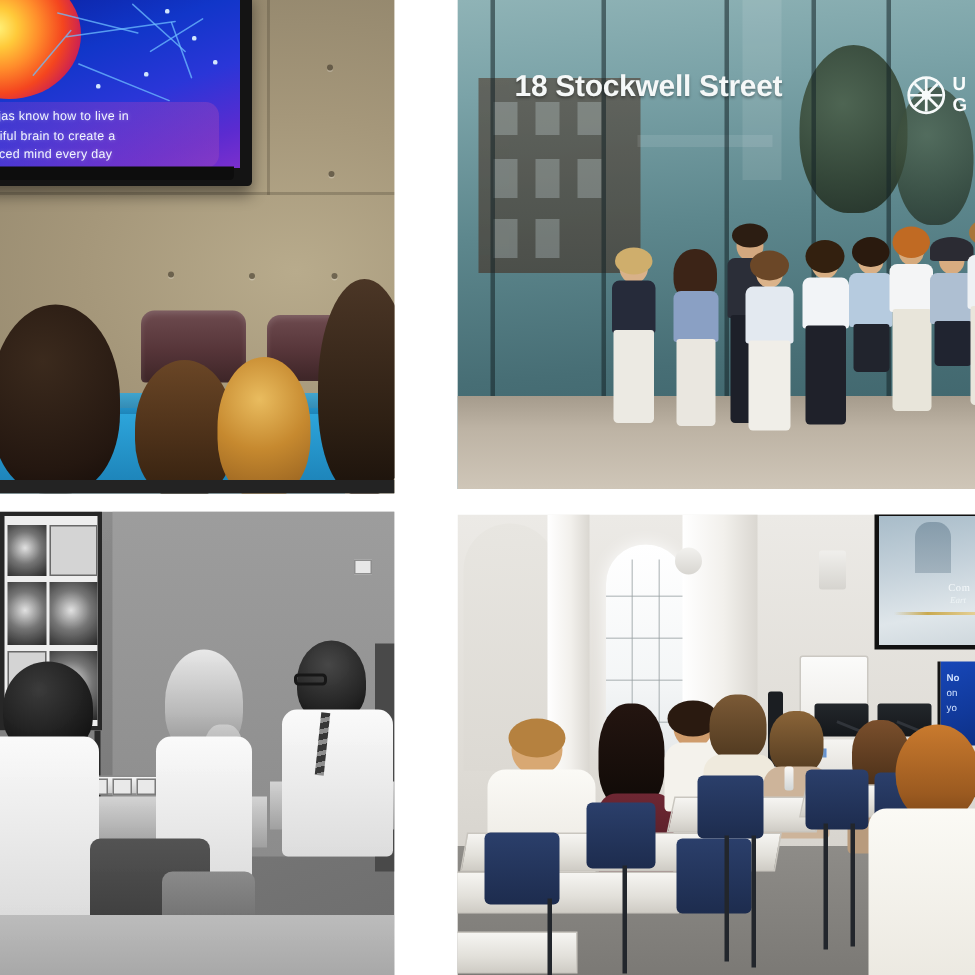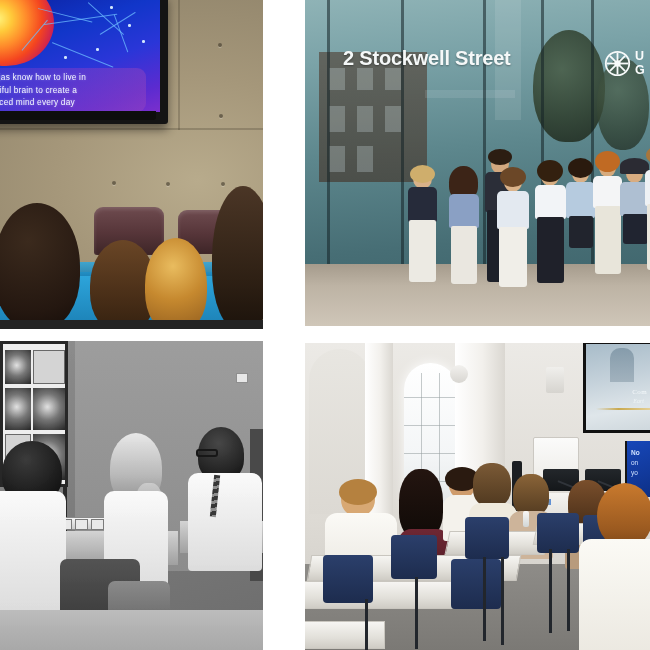--- a/index.html
+++ b/index.html
@@ -217,21 +217,21 @@
       <div class="tr-tree" style="left:292px;top:58px;width:52px;height:92px;opacity:.75;"></div>
       <div class="tr-glassrefl" style="left:190px;top:0;width:26px;height:120px;"></div>
       <div class="tr-glassrefl" style="left:120px;top:90px;width:90px;height:8px;"></div>
 
       <div class="tr-mullion" style="left:22px;"></div>
       <div class="tr-mullion" style="left:96px;"></div>
       <div class="tr-mullion" style="left:178px;"></div>
       <div class="tr-mullion" style="left:236px;"></div>
       <div class="tr-mullion" style="left:286px;"></div>
 
-      <div class="tr-title">2 Stockwell Street</div>
+      <div class="tr-title">18 Stockwell Street</div>
 
       <svg class="tr-logo" viewBox="0 0 60 60">
         <circle cx="30" cy="30" r="26" fill="none" stroke="#f7fafa" stroke-width="4"></circle>
         <circle cx="30" cy="30" r="7" fill="#f7fafa"></circle>
         <g stroke="#f7fafa" stroke-width="4">
           <line x1="30" y1="6" x2="30" y2="54"></line>
           <line x1="6" y1="30" x2="54" y2="30"></line>
           <line x1="13" y1="13" x2="47" y2="47"></line>
           <line x1="47" y1="13" x2="13" y2="47"></line>
         </g>

